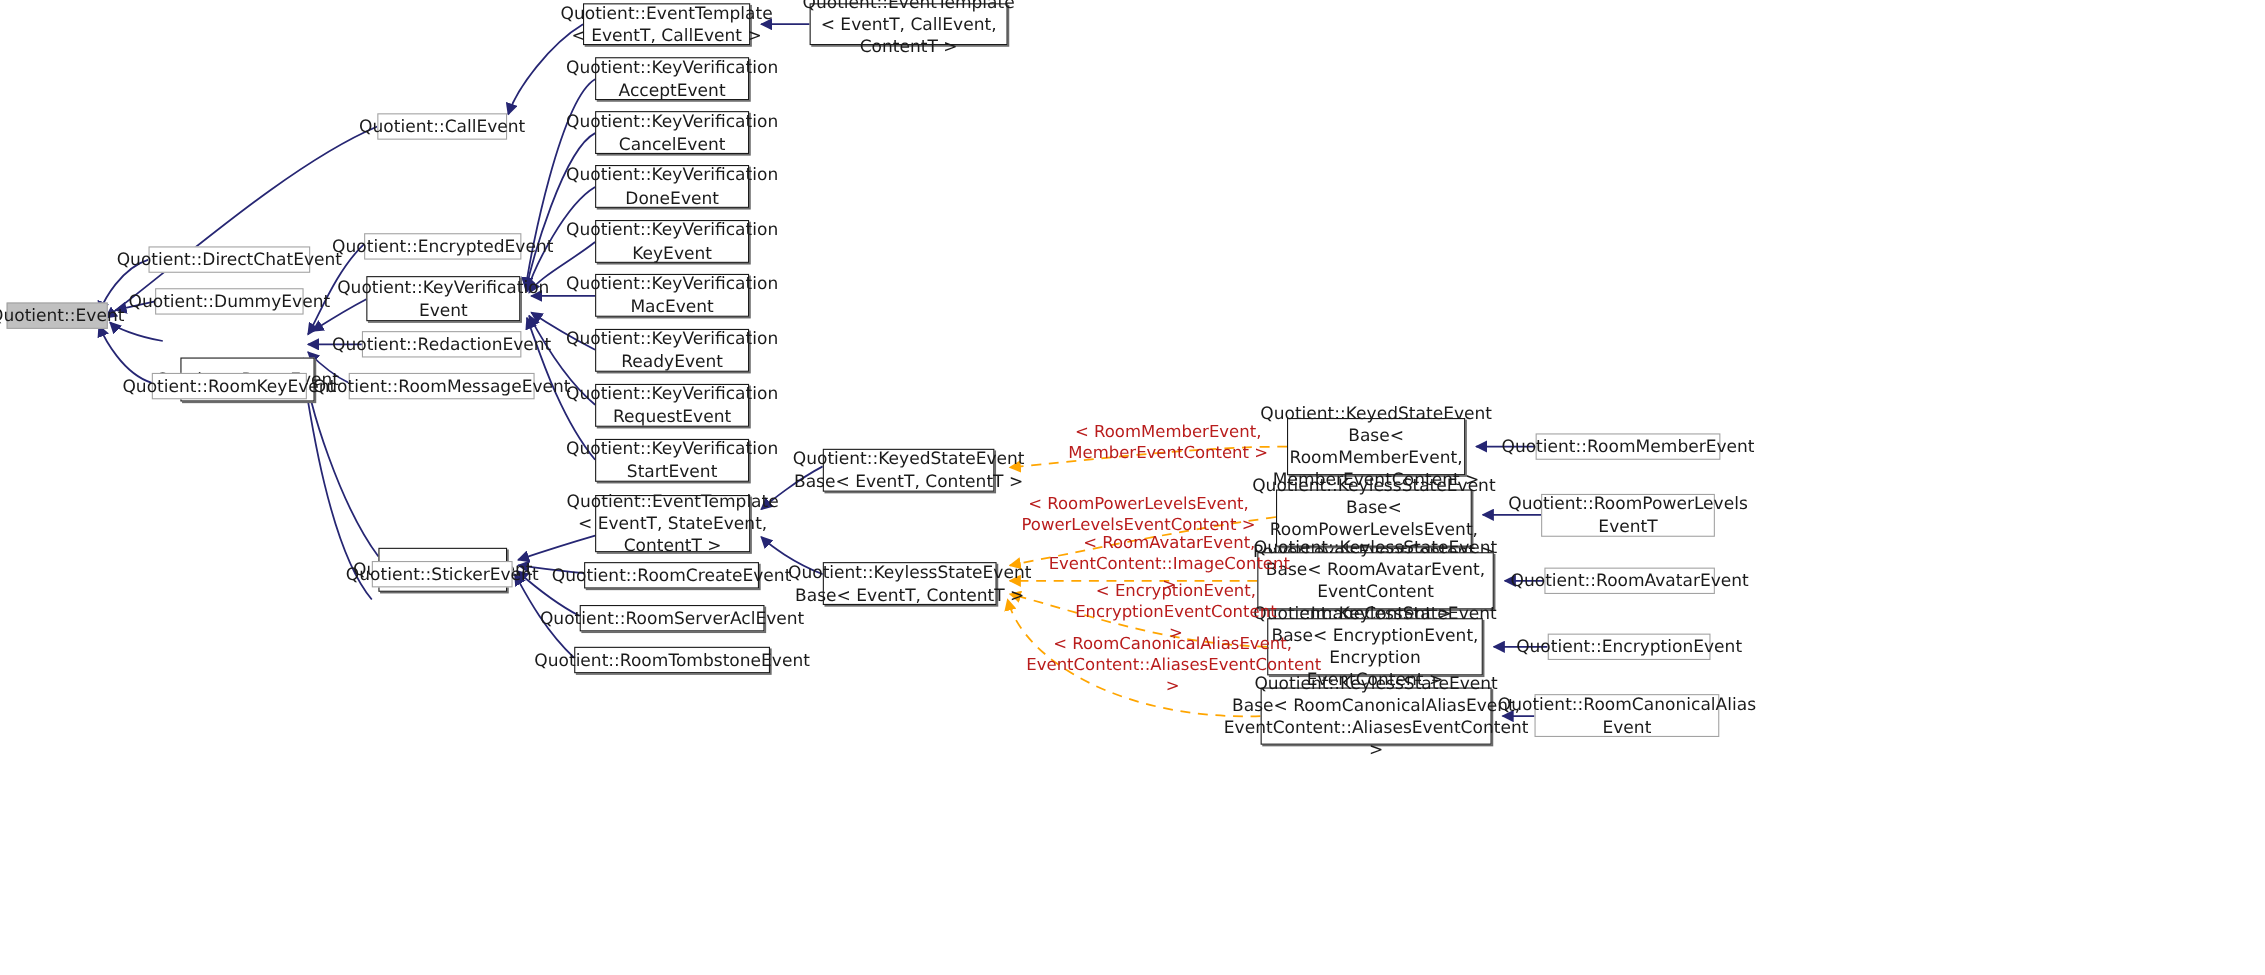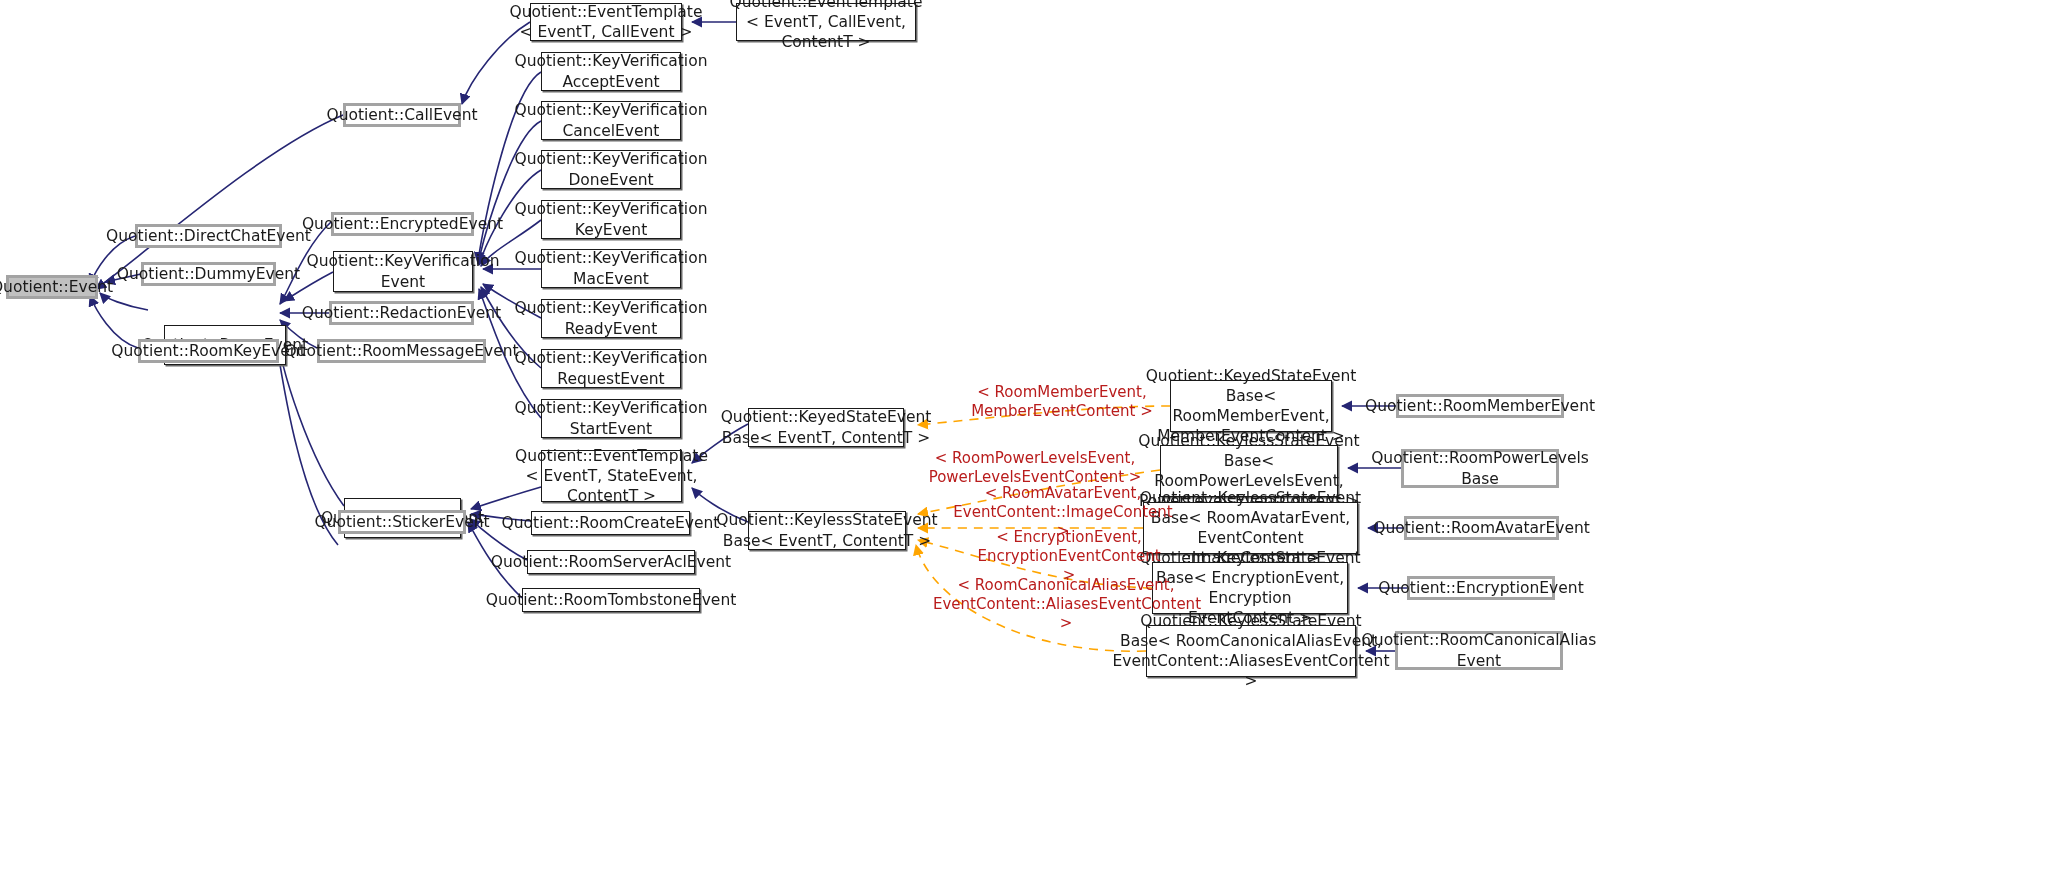--- a/index.html
+++ b/index.html
@@ -16,21 +16,21 @@
     line-height:1.30;
     display:flex;
     align-items:center;
     justify-content:center;
     text-align:center;
     white-space:pre-line;
     box-shadow:1.5px 1.5px 0 0 #6b6b6b;
     padding:2px 4px;
   }
   .node.root{background:#c0c0c0;border:1px solid #1a1a1a;}
-  .node.plain{box-shadow:none;border:3px solid #a3a3a3;}
+  .node.plain{box-shadow:none;border:1px solid #a3a3a3;}
   .edgelabel{
     position:absolute;
     font-size:15px;
     color:#b91c1c;
     line-height:1.28;
     text-align:center;
     white-space:pre-line;
     background:transparent;
   }
 </style>
@@ -143,21 +143,21 @@
       <div class="node" style="left: 1152px; top: 562px; width: 196px; height: 52px;">Quotient::KeylessStateEvent
 Base&lt; EncryptionEvent, Encryption
 EventContent &gt;</div>
       <div class="node" style="left: 1146px; top: 625px; width: 210px; height: 52px;">Quotient::KeylessStateEvent
 Base&lt; RoomCanonicalAliasEvent,
 EventContent::AliasesEventContent &gt;</div>
       <div class="node" style="left: 736px; top: 3px; width: 180px; height: 38px;">Quotient::EventTemplate
 &lt; EventT, CallEvent, ContentT &gt;</div>
       <div class="node plain" style="left: 1396px; top: 394px; width: 168px; height: 24px;">Quotient::RoomMemberEvent</div>
       <div class="node plain" style="left: 1401px; top: 449px; width: 158px; height: 39px;">Quotient::RoomPowerLevels
-Base</div>
+EventT</div>
       <div class="node plain" style="left: 1404px; top: 516px; width: 155px; height: 24px;">Quotient::RoomAvatarEvent</div>
       <div class="node plain" style="left: 1407px; top: 576px; width: 148px; height: 24px;">Quotient::EncryptionEvent</div>
       <div class="node plain" style="left: 1395px; top: 631px; width: 168px; height: 39px;">Quotient::RoomCanonicalAlias
 Event</div>
     </div>
   <div id="label-layer">
       <div class="edgelabel" style="left: 962px; top: 383px; width: 200px;">&lt; RoomMemberEvent,
 MemberEventContent &gt;</div>
       <div class="edgelabel" style="left: 912px; top: 449px; width: 222px; margin-left: 12px;">&lt; RoomPowerLevelsEvent,
 PowerLevelsEventContent &gt;</div>

